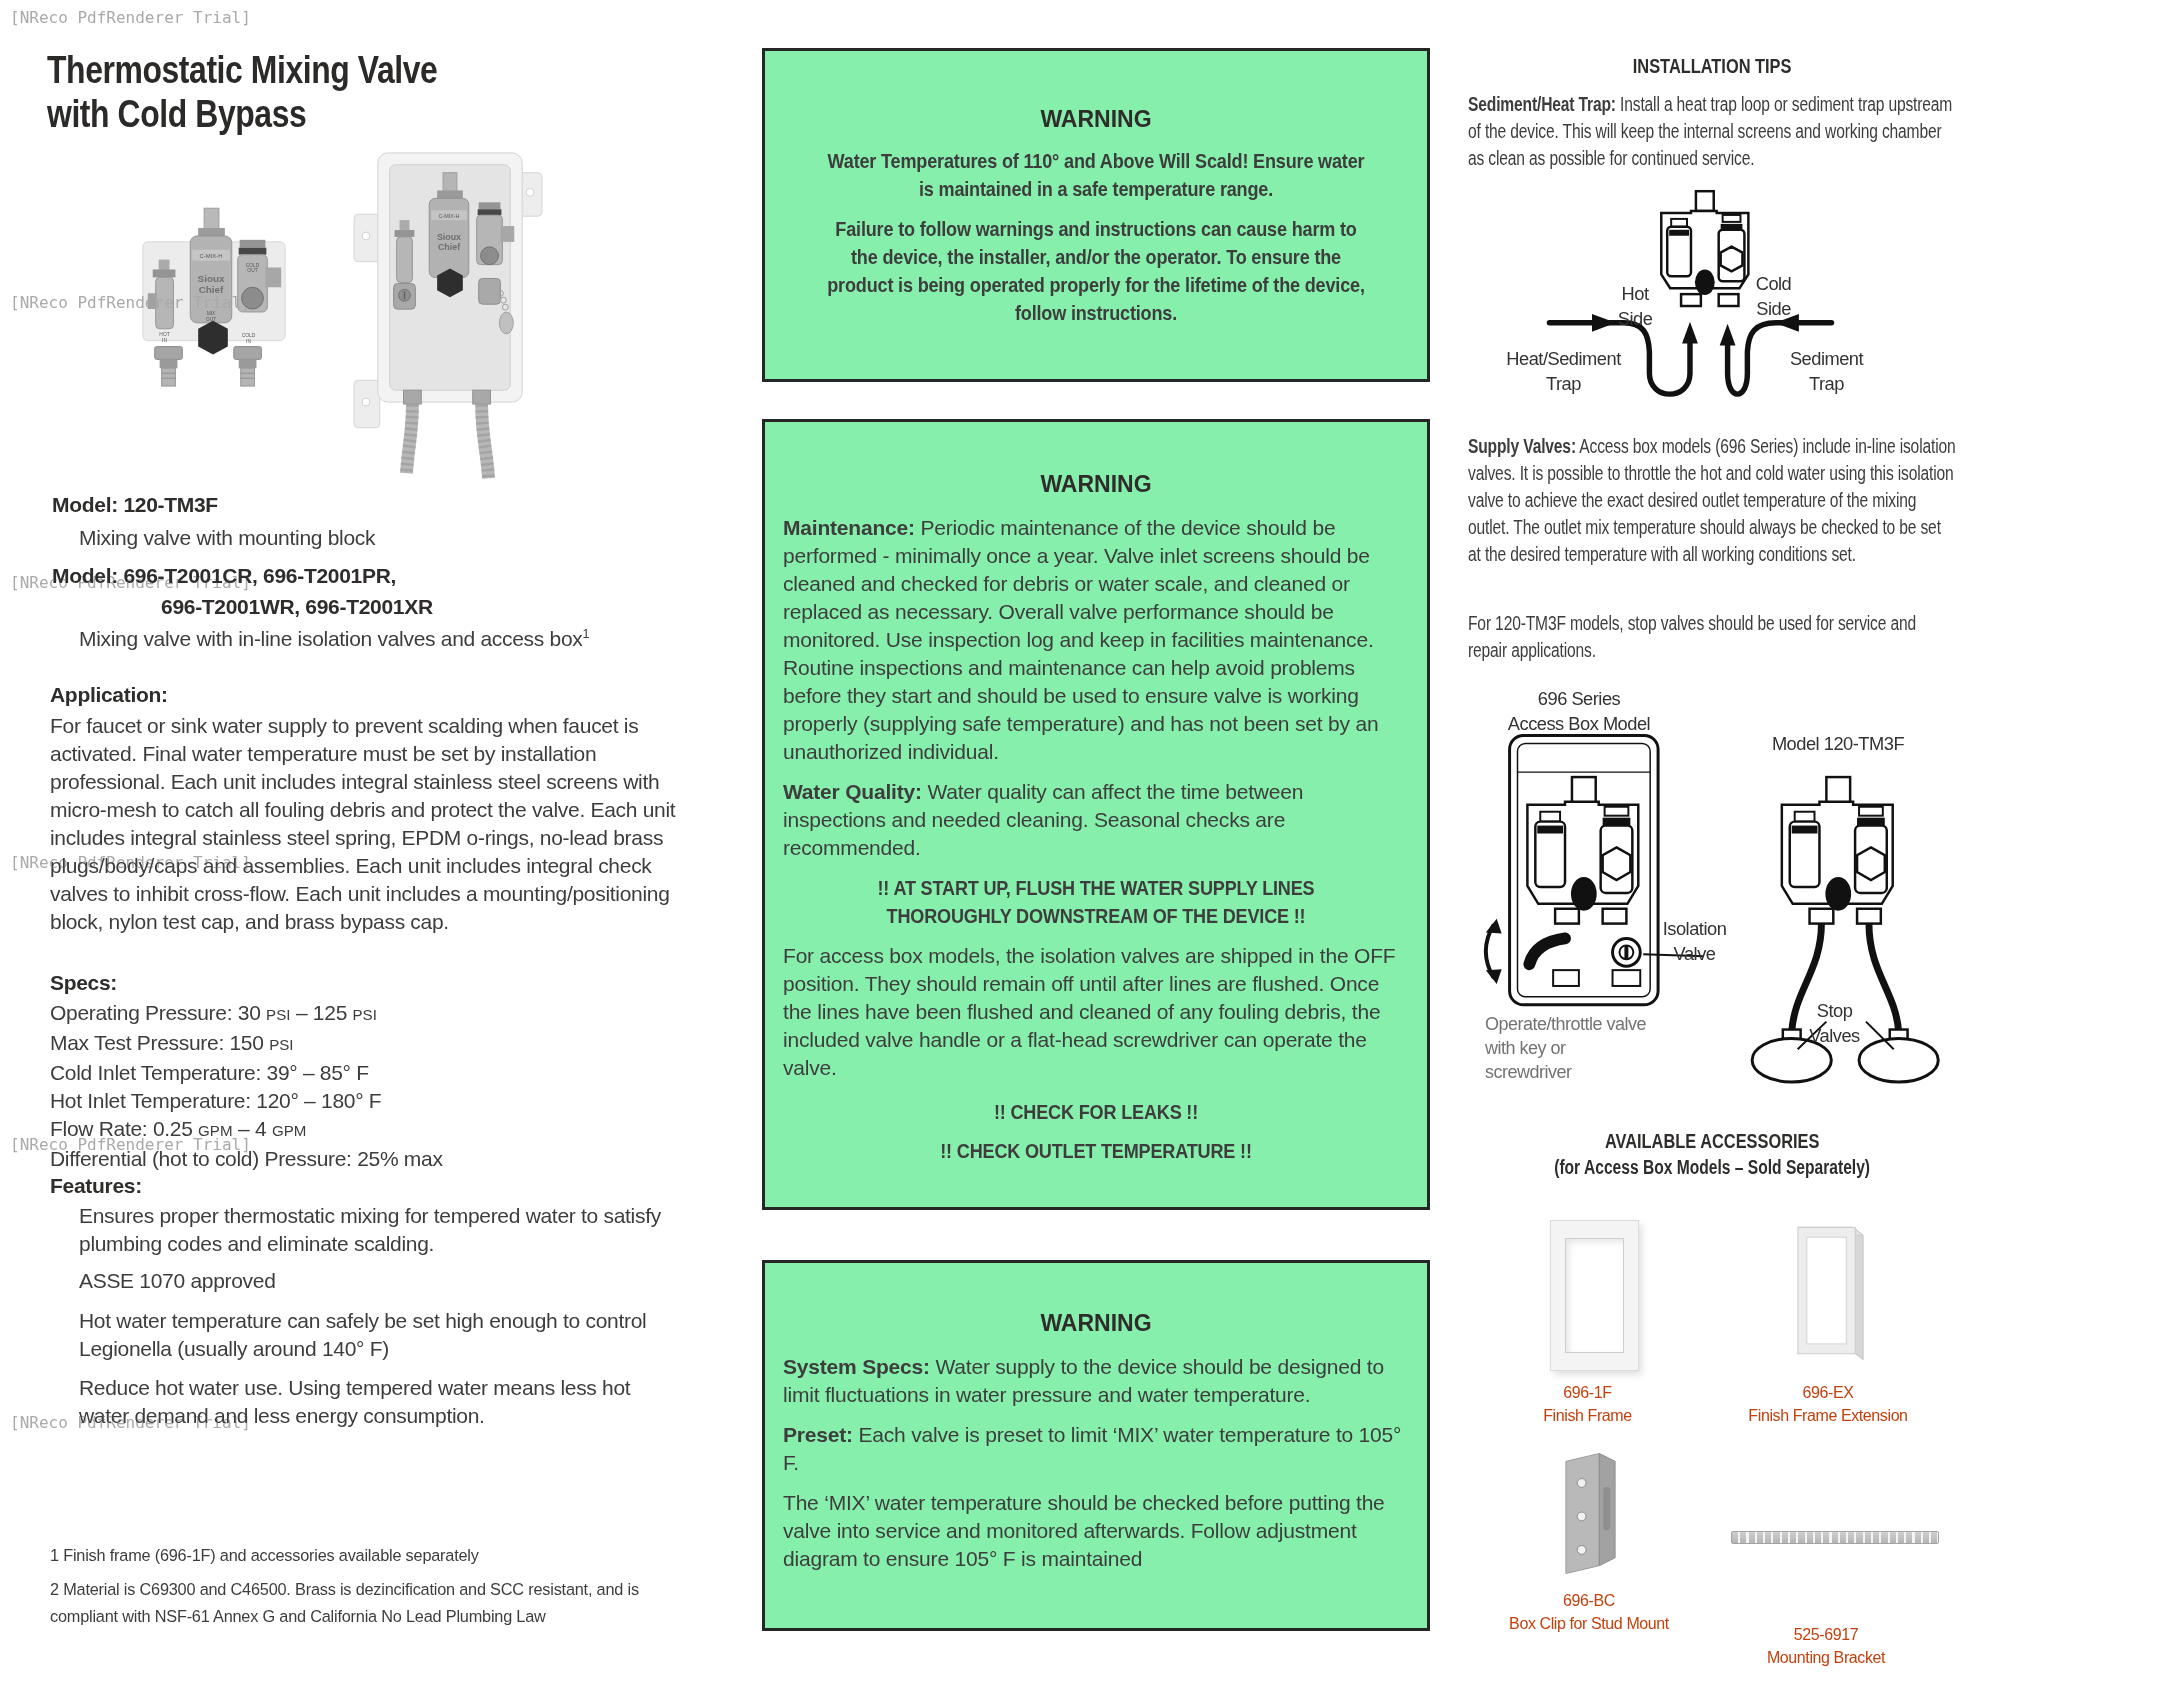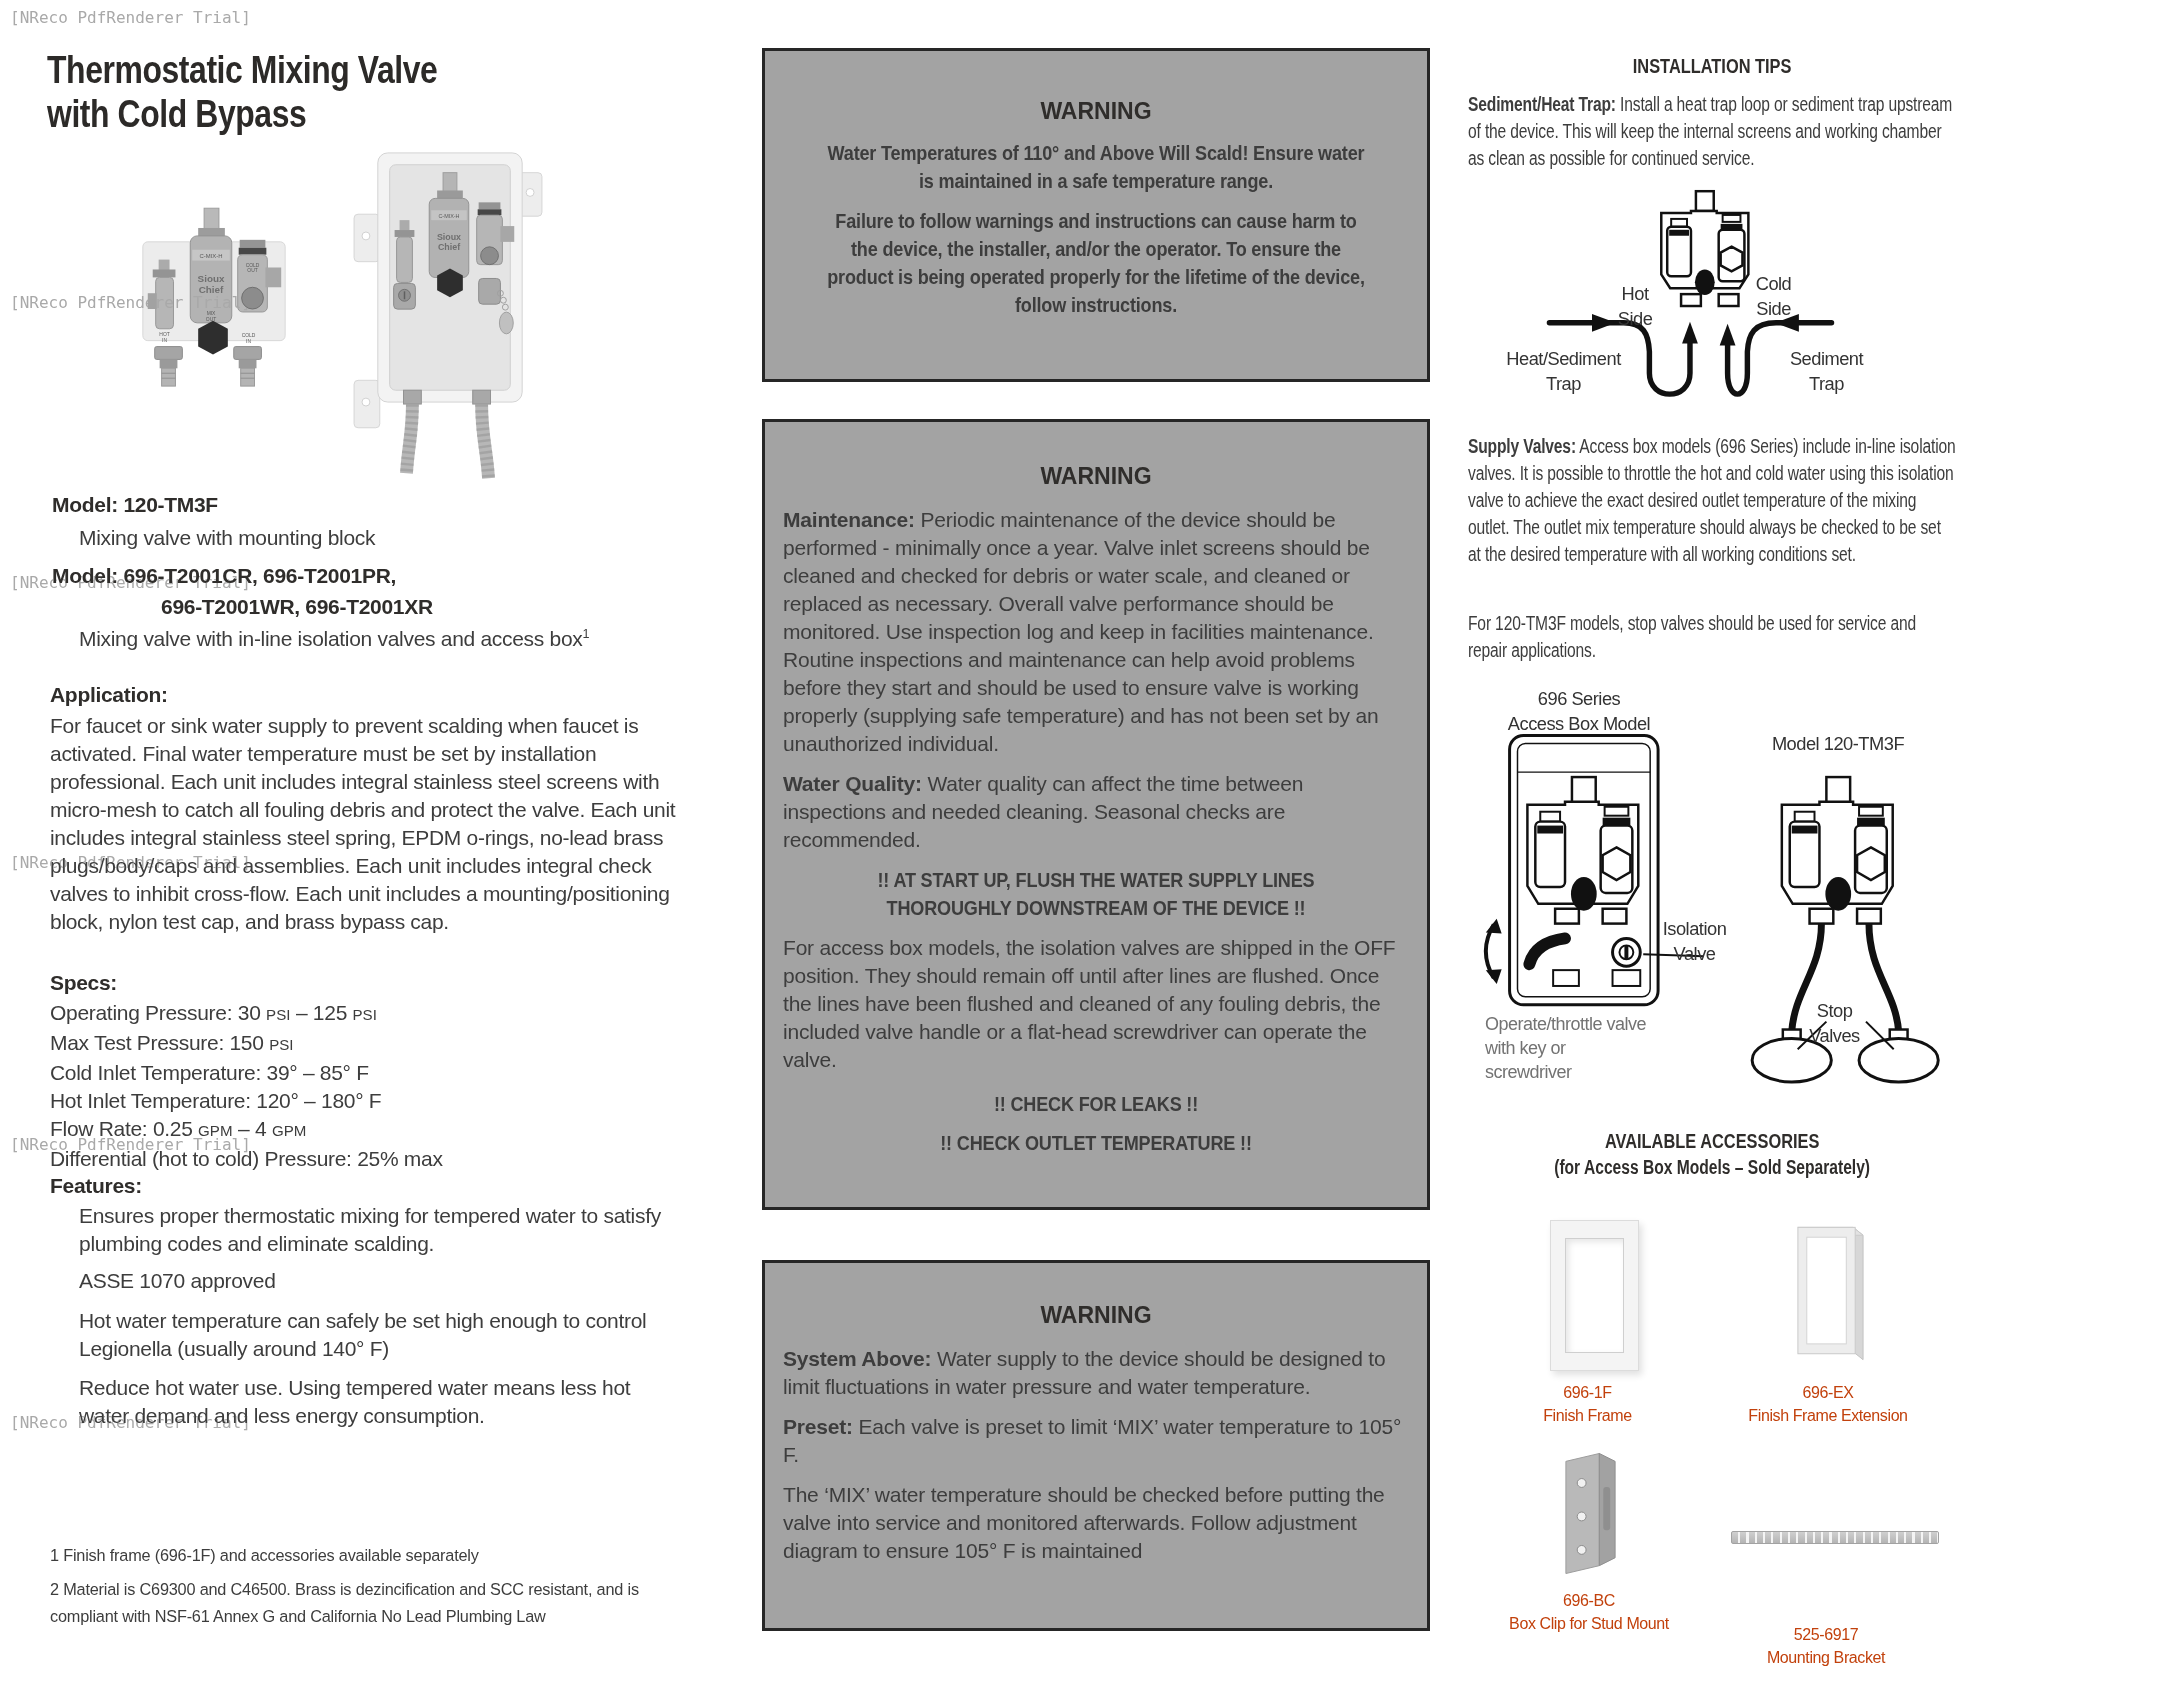--- a/index.html
+++ b/index.html
@@ -12,22 +12,22 @@
   
   .title-line{font-size:38px;line-height:44px;font-weight:700;color:#2c2a28;letter-spacing:-0.5px;
       transform:scaleX(0.84);transform-origin:0 0;white-space:nowrap;}
   .h-bold{font-weight:700;font-size:21px;color:#2f2d2b;letter-spacing:-0.3px;}
   .body-l{font-size:21px;line-height:28px;letter-spacing:-0.3px;color:#3d3d3d;}
   .fn{font-size:16.3px;line-height:27px;letter-spacing:-0.2px;color:#3d3d3d;}
   sup{font-size:0.6em;vertical-align:super;line-height:0;}
   .unit{font-size:0.72em;letter-spacing:0;}
   .feat{margin:0;}
   
-  .wbox{position:absolute;box-sizing:border-box;border:3px solid #262626;background:#a3a3a3;
-        font-size:21px;line-height:28px;letter-spacing:-0.2px;color:#3d3d3d;padding:0 18px;}
+  .wbox{position:absolute;box-sizing:border-box;border:3px solid #262626;background:#86efac;
+        font-size:21px;line-height:28px;letter-spacing:-0.2px;color:#3d3d3d;padding:8px 18px;}
   .wb-title{text-align:center;font-weight:700;font-size:23px;color:#2f2d2b;letter-spacing:0;}
   .wb-cb{font-weight:700;text-align:center;transform:scaleX(0.86);transform-origin:center top;}
   .lead{font-weight:700;}
   .wbox p{margin:0;}
   
   .cond{width:626px;transform:scaleX(0.78);transform-origin:0 0;}
   .rc{font-size:20px;line-height:27px;letter-spacing:-0.2px;color:#3d3d3d;}
   .rc-title{font-weight:700;font-size:21px;text-align:center;color:#2f2d2b;letter-spacing:0;}
   .dlabel{font-size:18.3px;line-height:25px;text-align:center;color:#333;letter-spacing:-0.5px;}
   .dlabel-l{font-size:18px;line-height:24px;text-align:left;color:#737373;letter-spacing:-0.5px;}
@@ -178,21 +178,21 @@
     <p style="margin-top:16px;"><span class="lead">Maintenance:</span><span> Periodic maintenance of the device should be performed - minimally once a year. Valve inlet screens should be cleaned and checked for debris or water scale, and cleaned or replaced as necessary. Overall valve performance should be monitored. Use inspection log and keep in facilities maintenance. Routine inspections and maintenance can help avoid problems before they start and should be used to ensure valve is working properly (supplying safe temperature) and has not been set by an unauthorized individual.</span></p>
     <p style="margin-top:12px;"><span class="lead">Water Quality:</span><span> Water quality can affect the time between inspections and needed cleaning. Seasonal checks are recommended.</span></p>
     <p class="wb-cb" style="margin-top:12px;">!! AT START UP, FLUSH THE WATER SUPPLY LINES THOROUGHLY DOWNSTREAM OF THE DEVICE !!</p>
     <p style="margin-top:12px;">For access box models, the isolation valves are shipped in the OFF position. They should remain off until after lines are flushed. Once the lines have been flushed and cleaned of any fouling debris, the included valve handle or a flat-head screwdriver can operate the valve.</p>
     <p class="wb-cb" style="margin-top:16px;">!! CHECK FOR LEAKS !!</p>
     <p class="wb-cb" style="margin-top:11px;">!! CHECK OUTLET TEMPERATURE !!</p>
   </div>
 
   <div class="wbox" style="left:762px;top:1260px;width:668px;height:371px;">
     <p class="wb-title" style="margin-top:38px;">WARNING</p>
-    <p style="margin-top:16px;"><span class="lead">System Above:</span><span> Water supply to the device should be designed to limit fluctuations in water pressure and water temperature.</span></p>
+    <p style="margin-top:16px;"><span class="lead">System Specs:</span><span> Water supply to the device should be designed to limit fluctuations in water pressure and water temperature.</span></p>
     <p style="margin-top:12px;"><span class="lead">Preset:</span><span> Each valve is preset to limit ‘MIX’ water temperature to 105° F.</span></p>
     <p style="margin-top:12px;">The ‘MIX’ water temperature should be checked before putting the valve into service and monitored afterwards. Follow adjustment diagram to ensure 105° F is maintained</p>
   </div>
 
   <div class="abs rc-title cond" style="left:1468px;top:54px;">INSTALLATION TIPS</div>
 
   <div class="abs rc cond" style="left:1468px;top:91px;"><span class="lead">Sediment/Heat Trap:</span><span> Install a heat trap loop or sediment trap upstream of the device. This will keep the internal screens and working chamber as clean as possible for continued service.</span></div>
 
   <svg class="abs" style="left:1495px;top:183px;" width="386" height="248" viewBox="0 0 390 250">
     <rect x="203" y="8" width="18" height="20" fill="#fff" stroke="#111" stroke-width="2.5"></rect>

